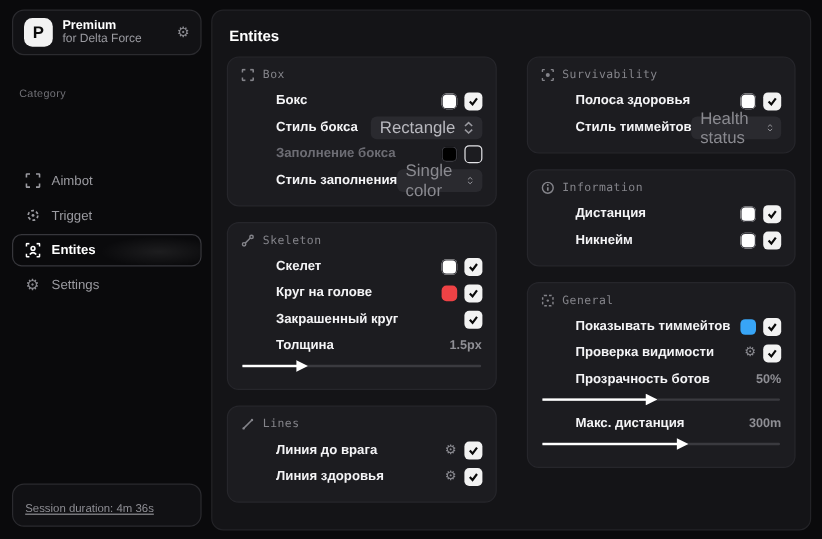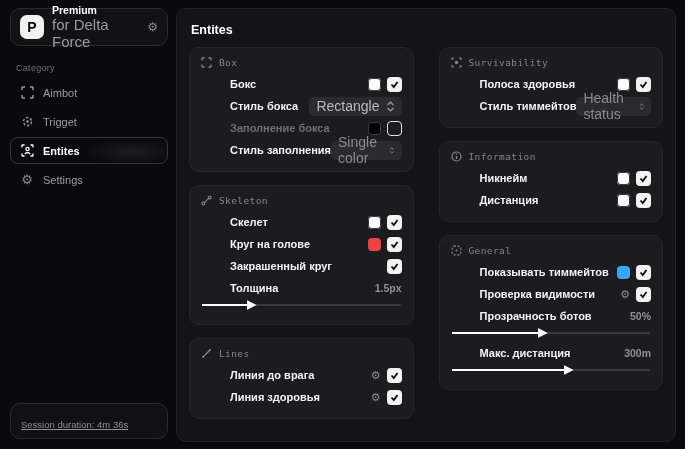--- a/index.html
+++ b/index.html
@@ -21,26 +21,26 @@
     border:1px solid #2b2b2f; background:#121215; border-radius:10px;
     display:flex; align-items:center; gap:8px; padding:6px 9px; height:38px;
   }
   .logo {
     width:24px; height:24px; border-radius:7px; background:#f2f2f2;
     color:#0a0a0a; font-weight:bold; font-size:14px;
     display:flex; align-items:center; justify-content:center; flex:0 0 auto;
   }
   .brand-text { flex:1; line-height:1.15; }
   .brand-title { font-size:10.5px; font-weight:bold; color:#ffffff; }
-  .brand-sub { font-size:15px; color:#9a9aa0; }
+  .brand-sub { font-size:10px; color:#9a9aa0; }
   .icon-gear { color:#8a8a90; font-size:12px; line-height:1; }
   .category {
-    font-size:9px; color:#707076; margin:17px 0 6px 6px; letter-spacing:.3px;
-  }
-  .nav { display:flex; flex-direction:column; gap:2px; }
+    font-size:9px; color:#707076; margin:27px 0 6px 6px; letter-spacing:.3px;
+  }
+  .nav { display:flex; flex-direction:column; gap:2px;margin-top:48px; }
   .nav-item {
     display:flex; align-items:center; gap:9px; height:27px; padding:0 9px;
     border-radius:8px; border:1px solid transparent;
     color:#9b9ba1; font-size:11px; cursor:pointer;
   }
   .nav-item .nv-ico { width:14px; height:14px; display:flex; align-items:center; justify-content:center; }
   .nav-item.active {
     color:#ffffff; font-weight:bold; border-color:#37373c;
     background:radial-gradient(70px 18px at 78% 55%, rgba(255,255,255,.08), transparent 70%);
   }
@@ -329,32 +329,32 @@
       <div class="panel">
         <div class="panel-head">
           <svg width="11" height="11" viewBox="0 0 11 11" fill="none" stroke="#84848a" stroke-width="1.2">
             <circle cx="5.5" cy="5.5" r="4.5"></circle>
             <path d="M5.5 5 V8" stroke-width="1.4"></path>
             <circle cx="5.5" cy="3.2" r=".8" fill="#84848a" stroke="none"></circle>
           </svg>
           <span>Information</span>
         </div>
         <div class="row">
+          <span class="row-label">Дистанция</span>
+          <span class="row-right">
+            <span class="swatch outlined" style="background: rgb(255, 255, 255);"></span>
+            <span class="cb">
+              <svg width="9" height="9" viewBox="0 0 9 9">
+                  <path d="M1.5 4.5 L3.8 7 L7.5 2" stroke="#0a0a0a" stroke-width="1.8" fill="none"></path>
+                </svg>
+            </span>
+          </span>
+        </div>
+        <div class="row">
           <span class="row-label">Никнейм</span>
-          <span class="row-right">
-            <span class="swatch outlined" style="background: rgb(255, 255, 255);"></span>
-            <span class="cb">
-              <svg width="9" height="9" viewBox="0 0 9 9">
-                  <path d="M1.5 4.5 L3.8 7 L7.5 2" stroke="#0a0a0a" stroke-width="1.8" fill="none"></path>
-                </svg>
-            </span>
-          </span>
-        </div>
-        <div class="row">
-          <span class="row-label">Дистанция</span>
           <span class="row-right">
             <span class="swatch outlined" style="background: rgb(255, 255, 255);"></span>
             <span class="cb">
               <svg width="9" height="9" viewBox="0 0 9 9">
                   <path d="M1.5 4.5 L3.8 7 L7.5 2" stroke="#0a0a0a" stroke-width="1.8" fill="none"></path>
                 </svg>
             </span>
           </span>
         </div>
       </div>

